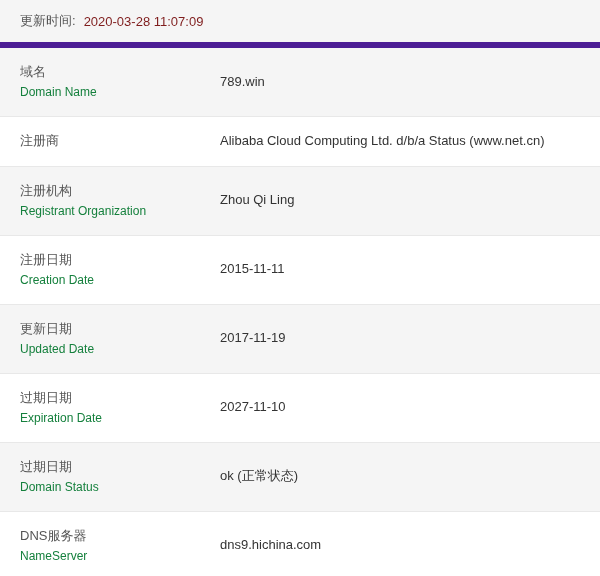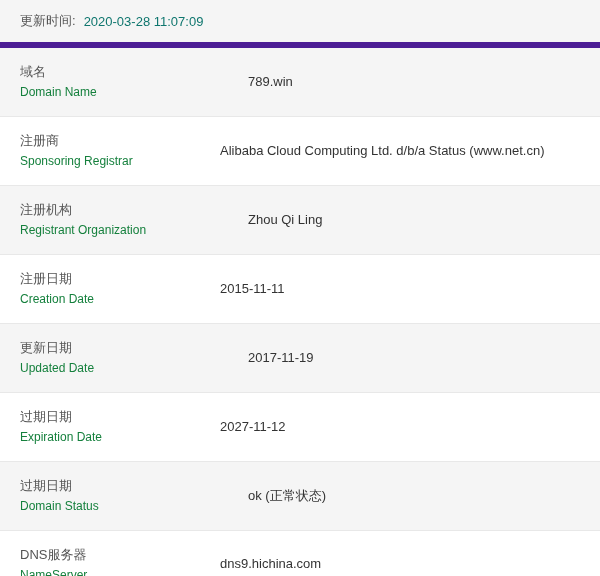--- a/index.html
+++ b/index.html
@@ -19,36 +19,35 @@
       padding: 12px 20px;
       border-bottom: 6px solid #4c1d95;
       display: flex;
       align-items: center;
     }
     .top-bar .label {
       color: #555;
       font-size: 13px;
     }
     .top-bar .value {
-      color: #0f766e;
+      color: #7f1d1d;
       font-size: 13px;
       margin-left: 8px;
     }
     .row {
       display: flex;
       align-items: stretch;
       border-bottom: 1px solid #e8e8e8;
       background: #ffffff;
     }
     .row:nth-child(odd) {
       background: #fafafa;
     }
     .row.alt {
       background: #f5f5f5;
-      gap: 28px;
     }
     .cell-label {
       width: 200px;
       min-width: 200px;
       padding: 14px 20px;
       color: #555;
       line-height: 1.6;
     }
     .cell-label .cn {
       font-size: 13px;
@@ -86,21 +85,20 @@
 <div class="row alt">
       <div class="cell-label">
         <span class="cn">域名</span>
         <span class="en">Domain Name</span>
       </div>
       <div class="cell-value">789.win</div>
     </div>
     <div class="row">
       <div class="cell-label">
         <span class="cn">注册商</span>
-        <span class="en">Sponsoring Registrar</span>
       </div>
       <div class="cell-value">Alibaba Cloud Computing Ltd. d/b/a Status (www.net.cn)</div>
     </div>
     <div class="row alt">
       <div class="cell-label">
         <span class="cn">注册机构</span>
         <span class="en">Registrant Organization</span>
       </div>
       <div class="cell-value">Zhou Qi Ling</div>
     </div>
@@ -116,21 +114,21 @@
         <span class="cn">更新日期</span>
         <span class="en">Updated Date</span>
       </div>
       <div class="cell-value">2017-11-19</div>
     </div>
     <div class="row">
       <div class="cell-label">
         <span class="cn">过期日期</span>
         <span class="en">Expiration Date</span>
       </div>
-      <div class="cell-value">2027-11-12</div>
+      <div class="cell-value">2027-11-10</div>
     </div>
     <div class="row alt">
       <div class="cell-label">
         <span class="cn">过期日期</span>
         <span class="en">Domain Status</span>
       </div>
       <div class="cell-value">ok (正常状态)</div>
     </div>
     <div class="row">
       <div class="cell-label">

